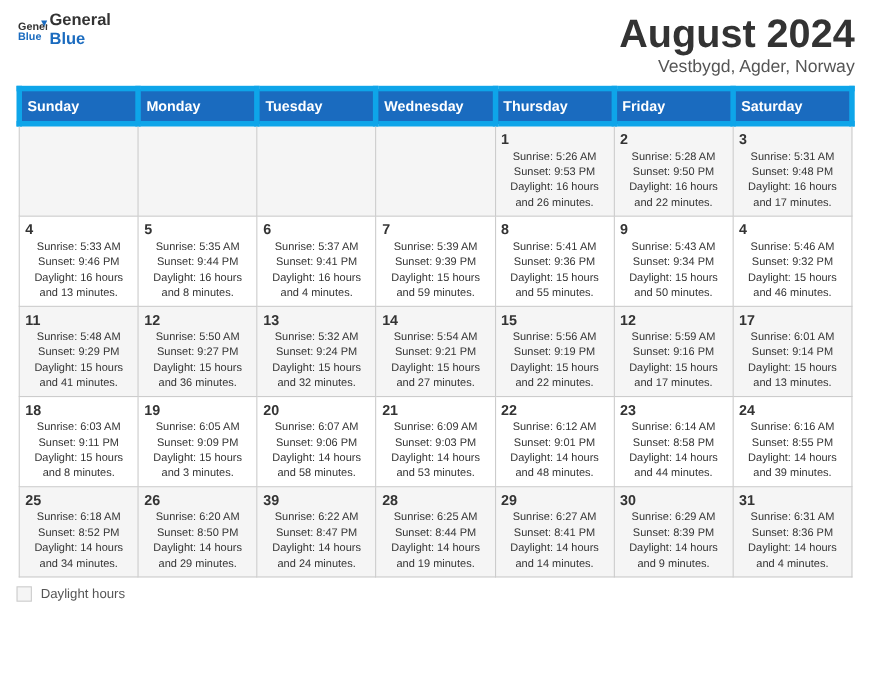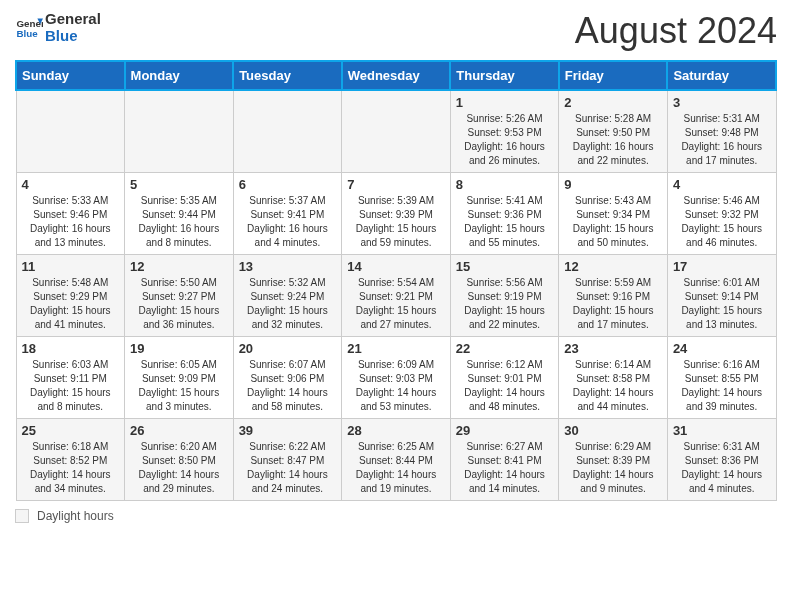--- a/index.html
+++ b/index.html
@@ -23,40 +23,40 @@
     }
     .logo-icon {
       width: 28px;
       height: 28px;
     }
     .title-area {
       text-align: right;
     }
     .main-title {
       font-size: 36px;
-      font-weight: normal;
+      font-weight: bold;
       color: #333;
       text-align: right;
     }
     .subtitle {
       font-size: 16px;
       color: #555;
     }
     table {
       width: 100%;
       border-collapse: collapse;
       table-layout: fixed;
     }
     thead tr th {
       background-color: #1a6bbf;
       color: #fff;
       text-align: left;
       padding: 6px 5px;
       font-size: 13px;
-      border: 2px solid #0ea5e9;
+      border: 5px solid #0ea5e9;
     }
     tbody tr td {
       border: 1px solid #ccc;
       vertical-align: top;
       padding: 4px 5px;
       font-size: 10.5px;
       color: #333;
       height: 80px;
     }
     tbody tr:nth-child(odd) td {
@@ -103,20 +103,21 @@
       <text x="2" y="34" font-size="14" font-weight="bold" fill="#1a6bbf">Blue</text>
       <polygon points="32,8 40,8 36,16" fill="#1a6bbf"></polygon>
     </svg>
     <div>
       <div style="font-size:15px;font-weight:bold;color:#333;">General</div>
       <div style="font-size:15px;font-weight:bold;color:#1a6bbf;">Blue</div>
     </div>
   </div>
   <div class="title-area">
     <div class="main-title">August 2024</div>
+    <div class="subtitle">Vestbygd, Agder, Norway</div>
   </div>
 </div>
 
 <table>
   <thead>
     <tr id="col-headers">
         <th>Sunday</th>
         <th>Monday</th>
         <th>Tuesday</th>
         <th>Wednesday</th>

